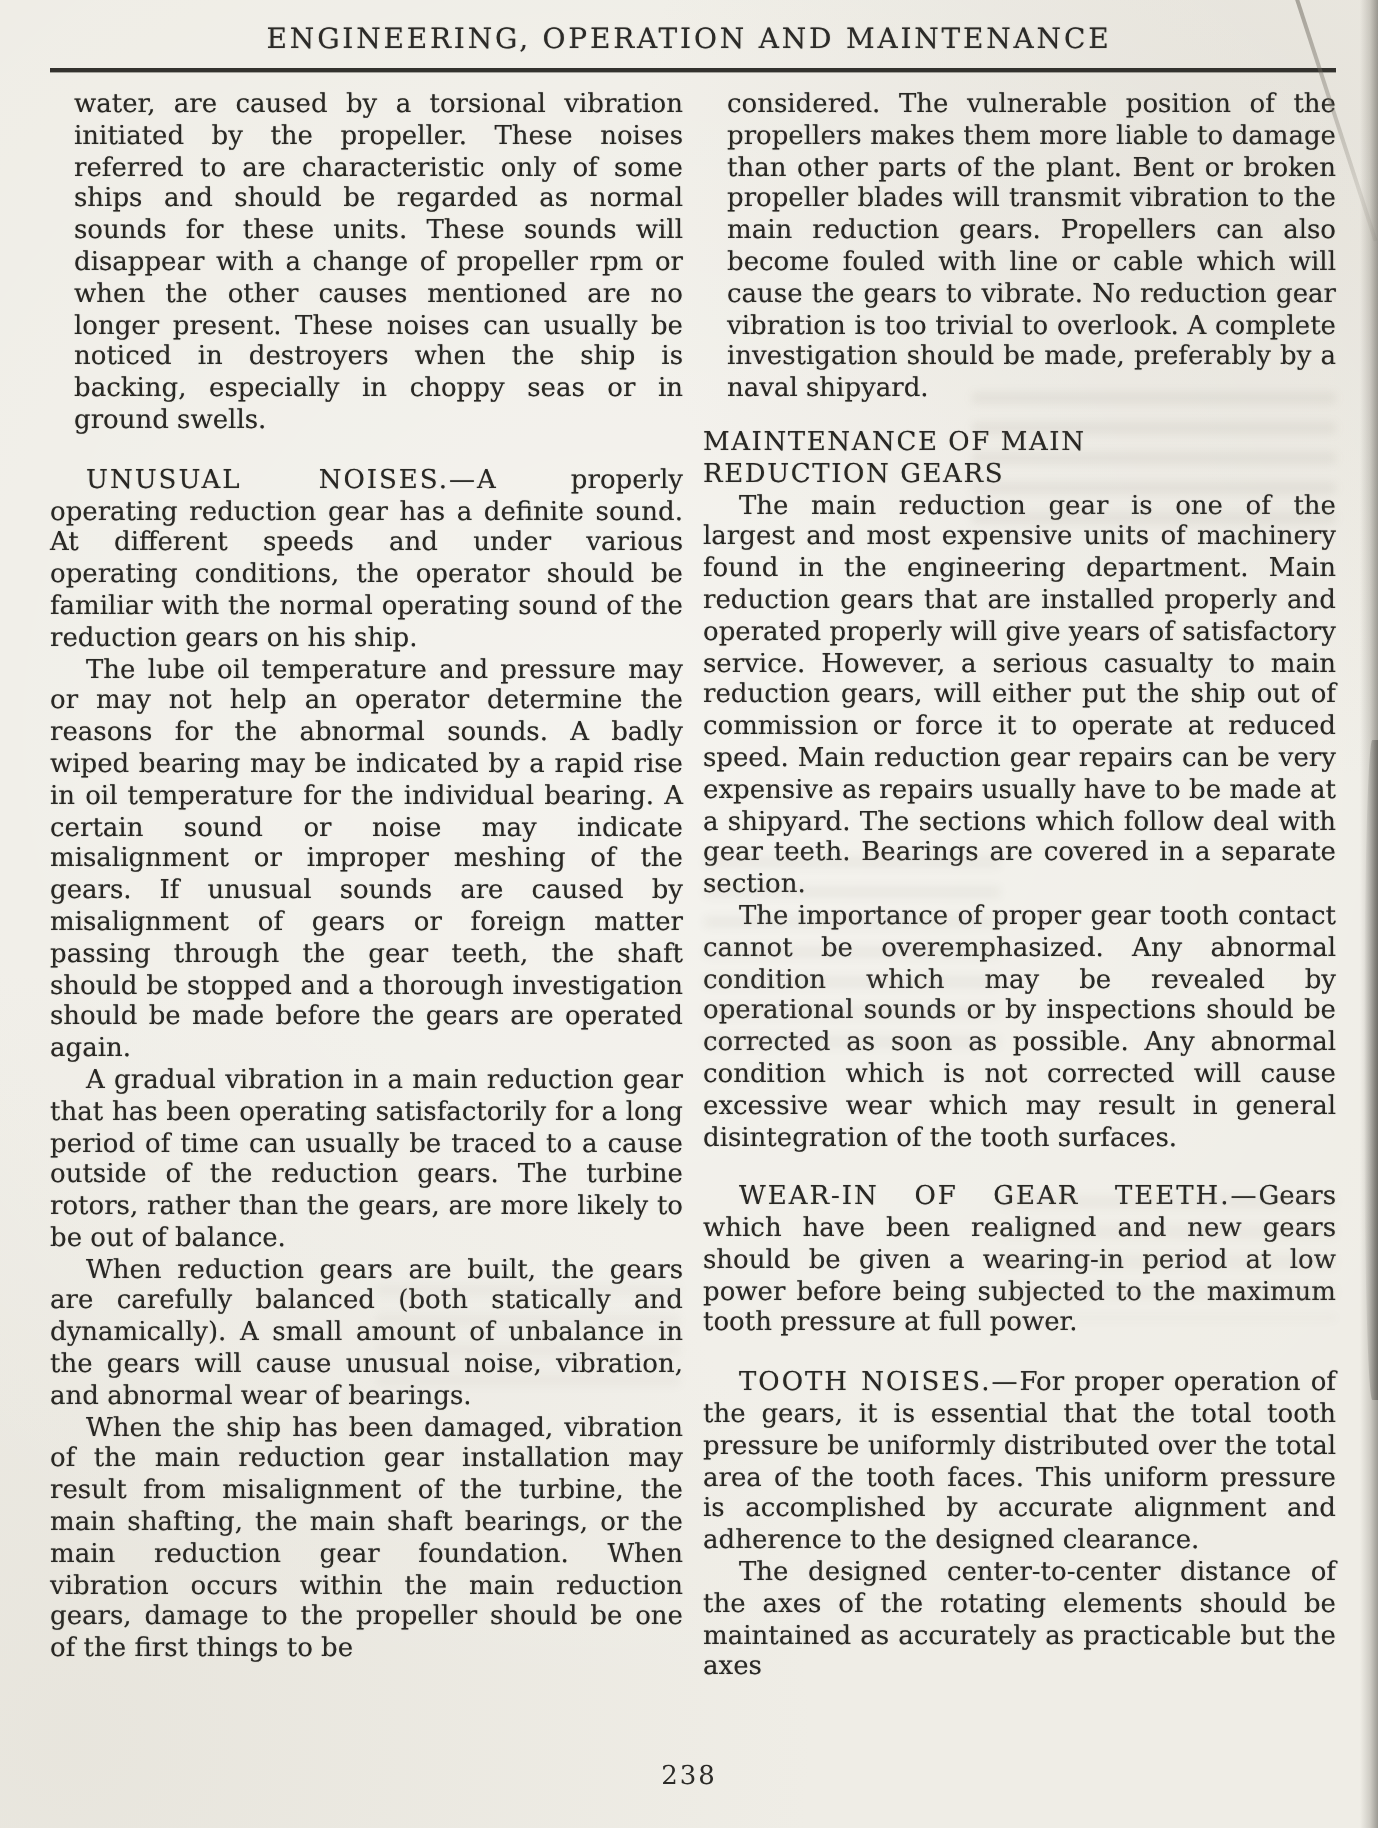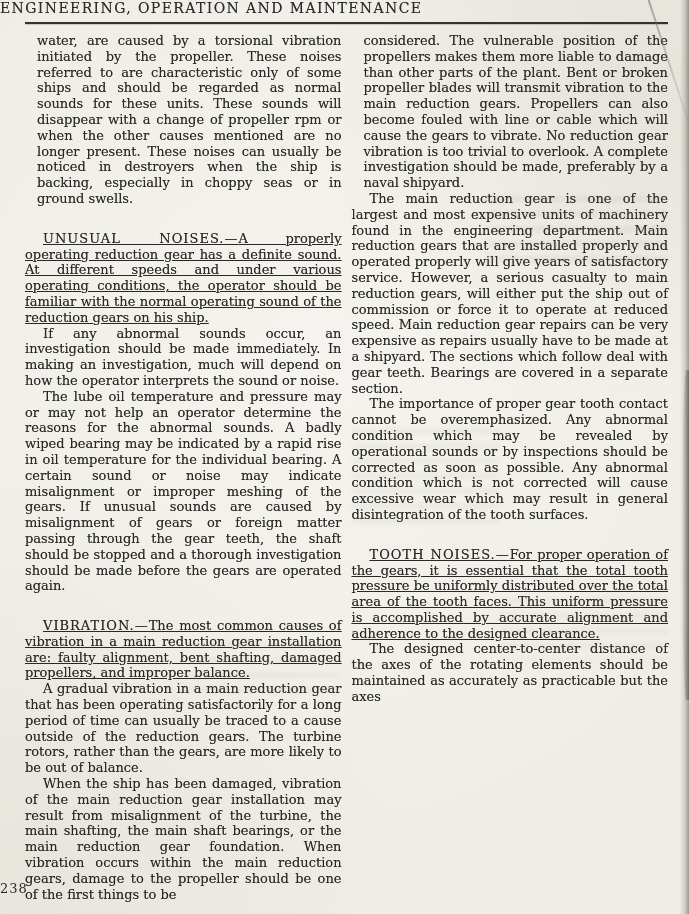--- a/index.html
+++ b/index.html
@@ -11,22 +11,22 @@
       radial-gradient(ellipse 120% 90% at 45% 40%, rgba(255,255,255,0.35), rgba(0,0,0,0) 60%),
       radial-gradient(ellipse 80% 60% at 90% 10%, rgba(210,205,195,0.35), rgba(0,0,0,0) 55%),
       radial-gradient(ellipse 90% 70% at 5% 95%, rgba(215,211,200,0.30), rgba(0,0,0,0) 60%),
       #efede6;
     font-family: "DejaVu Serif", "Liberation Serif", serif;
     color: #262522;
   }
   .page { position: relative; width: 100%; height: 100%; }
 
   .header-title {
-    padding-top: 0;
-    text-align: left;
+    padding-top: 12px;
+    text-align: center;
     font-size: 14px;
     letter-spacing: 1.4px;
     color: #2c2b28;
     text-shadow: 0 0 0.5px rgba(44,43,40,0.55);
   }
   .header-rule {
     height: 2px;
     background: #33322e;
     margin: 6px 21px 0 25px;
     box-shadow: 0 0.5px 0 rgba(51,50,46,0.4);
@@ -40,34 +40,35 @@
   .col {
     width: 319px;
     text-align: justify;
     font-size: 13px;
     line-height: 15.8px;
     color: #292824;
     text-shadow: 0 0 0.45px rgba(41,40,36,0.5);
   }
   .col p { margin: 0; text-indent: 18px; }
   .col p.noindent { text-indent: 0; margin-left: 12px; }
-  .col p.spaced { margin-top: 24px; text-decoration: underline; }
+  .col p.spaced { margin-top: 14px; }
   .run-in { letter-spacing: 1px; }
   .section-heading {
     margin-top: 11px !important;
     text-indent: 0 !important;
     letter-spacing: 0.8px;
     white-space: pre-line;
     text-align: left;
   }
 
   .page-number {
     position: absolute;
     left: 0; right: 0;
     bottom: 18px;
+    text-align: center;
     font-size: 13px;
     letter-spacing: 1px;
     color: #2c2b28;
   }
 
   
   .edge-shadow {
     position: absolute; top: 0; right: 0; width: 9px; height: 100%;
     background: linear-gradient(to right, rgba(0,0,0,0) 0%, rgba(95,90,80,0.22) 55%, rgba(66,63,56,0.48) 100%);
     pointer-events: none;
@@ -103,30 +104,32 @@
 <div class="page">
 
   <div class="header-title">ENGINEERING, OPERATION AND MAINTENANCE</div>
 
   <div class="header-rule"></div>
 
   <div class="cols">
     <div class="col">
         <p class="noindent ">water, are caused by a torsional vibration initiated by the propeller. These noises referred to are characteristic only of some ships and should be regarded as normal sounds for these units. These sounds will disappear with a change of propeller rpm or when the other causes mentioned are no longer present. These noises can usually be noticed in destroyers when the ship is backing, especially in choppy seas or in ground swells.</p>
         <p class="spaced"><span class="run-in">UNUSUAL NOISES.—</span>A properly operating reduction gear has a definite sound. At different speeds and under various operating conditions, the operator should be familiar with the normal operating sound of the reduction gears on his ship.</p>
-        <p class="">If any abnormal sounds occur, an investigation should be made immediately. In making an investigation, much will depend on how the operator interprets the sound or noise.</p>
         <p class="">The lube oil temperature and pressure may or may not help an operator determine the reasons for the abnormal sounds. A badly wiped bearing may be indicated by a rapid rise in oil temperature for the individual bearing. A certain sound or noise may indicate misalignment or improper meshing of the gears. If unusual sounds are caused by misalignment of gears or foreign matter passing through the gear teeth, the shaft should be stopped and a thorough investigation should be made before the gears are operated again.</p>
-        <p class="spaced"><span class="run-in">VIBRATION.—</span>The most common causes of vibration in a main reduction gear installation are: faulty alignment, bent shafting, damaged propellers, and improper balance.</p>
         <p class="">A gradual vibration in a main reduction gear that has been operating satisfactorily for a long period of time can usually be traced to a cause outside of the reduction gears. The turbine rotors, rather than the gears, are more likely to be out of balance.</p>
+        <p class="">When reduction gears are built, the gears are carefully balanced (both statically and dynamically). A small amount of unbalance in the gears will cause unusual noise, vibration, and abnormal wear of bearings.</p>
         <p class="">When the ship has been damaged, vibration of the main reduction gear installation may result from misalignment of the turbine, the main shafting, the main shaft bearings, or the main reduction gear foundation. When vibration occurs within the main reduction gears, damage to the propeller should be one of the first things to be</p>
       </div>
     <div class="col">
         <p class="noindent ">considered. The vulnerable position of the propellers makes them more liable to damage than other parts of the plant. Bent or broken propeller blades will transmit vibration to the main reduction gears. Propellers can also become fouled with line or cable which will cause the gears to vibrate. No reduction gear vibration is too trivial to overlook. A complete investigation should be made, preferably by a naval shipyard.</p>
+        <p class="section-heading">MAINTENANCE OF MAIN
+REDUCTION GEARS</p>
         <p class="">The main reduction gear is one of the largest and most expensive units of machinery found in the engineering department. Main reduction gears that are installed properly and operated properly will give years of satisfactory service. However, a serious casualty to main reduction gears, will either put the ship out of commission or force it to operate at reduced speed. Main reduction gear repairs can be very expensive as repairs usually have to be made at a shipyard. The sections which follow deal with gear teeth. Bearings are covered in a separate section.</p>
         <p class="">The importance of proper gear tooth contact cannot be overemphasized. Any abnormal condition which may be revealed by operational sounds or by inspections should be corrected as soon as possible. Any abnormal condition which is not corrected will cause excessive wear which may result in general disintegration of the tooth surfaces.</p>
+        <p class="spaced"><span class="run-in">WEAR-IN OF GEAR TEETH.—</span>Gears which have been realigned and new gears should be given a wearing-in period at low power before being subjected to the maximum tooth pressure at full power.</p>
         <p class="spaced"><span class="run-in">TOOTH NOISES.—</span>For proper operation of the gears, it is essential that the total tooth pressure be uniformly distributed over the total area of the tooth faces. This uniform pressure is accomplished by accurate alignment and adherence to the designed clearance.</p>
         <p class="">The designed center-to-center distance of the axes of the rotating elements should be maintained as accurately as practicable but the axes</p>
       </div>
   </div>
 
   <div class="page-number">238</div>
 
   <div class="ghost g1"></div>
   <div class="ghost g2"></div>
   <div class="ghost g3"></div>

